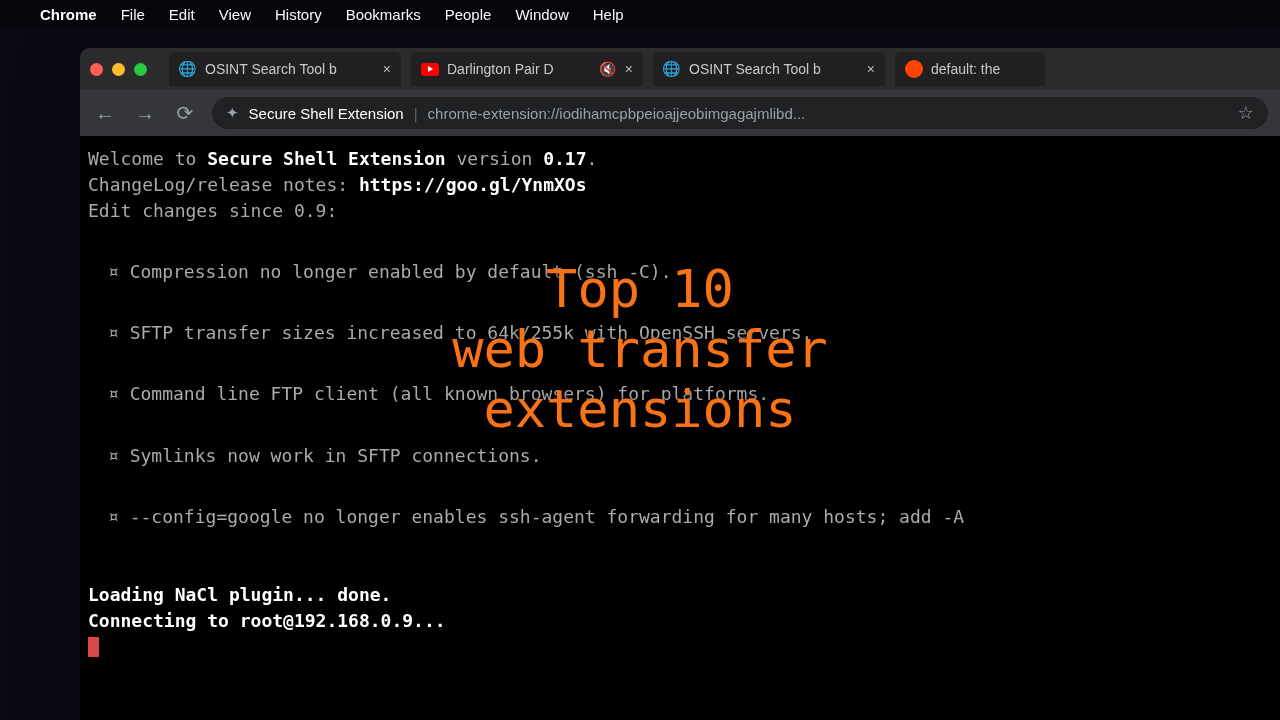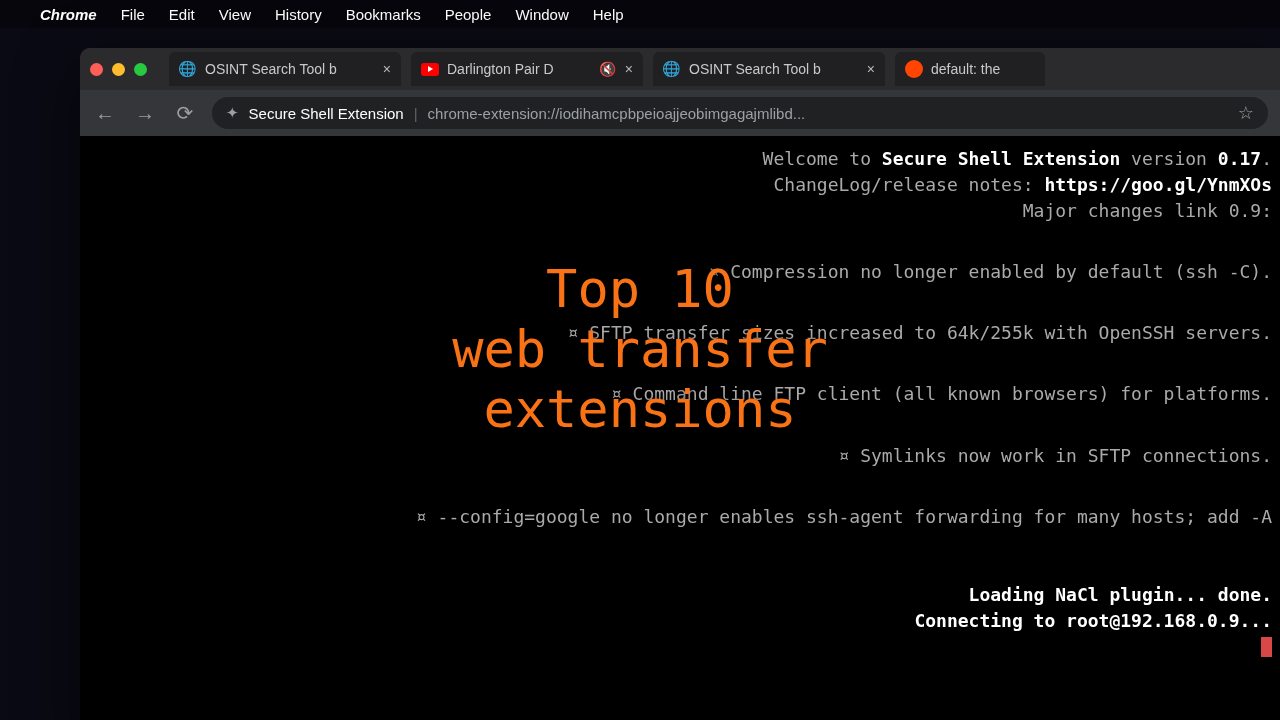--- a/index.html
+++ b/index.html
@@ -16,21 +16,21 @@
   background: rgba(0,0,0,0.4);
   display: flex;
   align-items: center;
   gap: 24px;
   padding: 0 16px;
   color: #fff;
   font-size: 15px;
   font-weight: 400;
 }
 .menubar .apple { font-size: 17px; }
-.menubar .app-name { font-weight: 700; font-style: italic; }
+.menubar .app-name { font-weight: 700; }
 .browser-window {
   position: absolute;
   left: 80px;
   top: 48px;
   right: 0;
   background: #2b2b2d;
   border-radius: 10px 0 0 0;
   overflow: hidden;
   box-shadow: 0 20px 60px rgba(0,0,0,0.6);
 }
@@ -102,21 +102,21 @@
   background: #000;
   min-height: 600px;
   padding: 10px 8px;
   font-family: "SF Mono", "Monaco", "Menlo", monospace;
   font-size: 18px;
   line-height: 1.45;
   color: #aaa;
   position: relative;
 }
 .terminal .bright { color: #fff; font-weight: bold; }
-.terminal .line { white-space: nowrap; overflow: hidden; text-align: right; }
+.terminal .line { white-space: nowrap; overflow: hidden; }
 .terminal .bullet { margin-left: 20px; margin-top: 35px; }
 .cursor {
   display: inline-block;
   width: 11px;
   height: 20px;
   background: #d84848;
   vertical-align: text-bottom;
 }
 .overlay-text {
   position: absolute;
@@ -208,21 +208,21 @@
     </div>
   </div>
 
   <div class="terminal">
     <div class="line">
       <span>Welcome to </span><span class="bright">Secure Shell Extension</span><span> version </span><span class="bright">0.17</span><span>.</span>
     </div>
     <div class="line">
       <span>ChangeLog/release notes: </span><span class="bright">https://goo.gl/YnmXOs</span>
     </div>
-    <div class="line">Major changes link 0.9:</div>
+    <div class="line">Edit changes since 0.9:</div>
     <div class="line bullet">¤ <span>Compression no longer enabled by default (ssh -C).</span></div>
     <div class="line bullet">¤ <span>SFTP transfer sizes increased to 64k/255k with OpenSSH servers.</span></div>
     <div class="line bullet">¤ <span>Command line FTP client (all known browsers) for platforms.</span></div>
     <div class="line bullet">¤ <span>Symlinks now work in SFTP connections.</span></div>
     <div class="line bullet">¤ <span>--config=google no longer enables ssh-agent forwarding for many hosts; add -A</span></div>
     <div class="line">&nbsp;</div>
     <div class="line">&nbsp;</div>
     <div class="line bright">Loading NaCl plugin... done.</div>
     <div class="line bright">Connecting to root@192.168.0.9...</div>
     <div class="line"><span class="cursor"></span></div>

